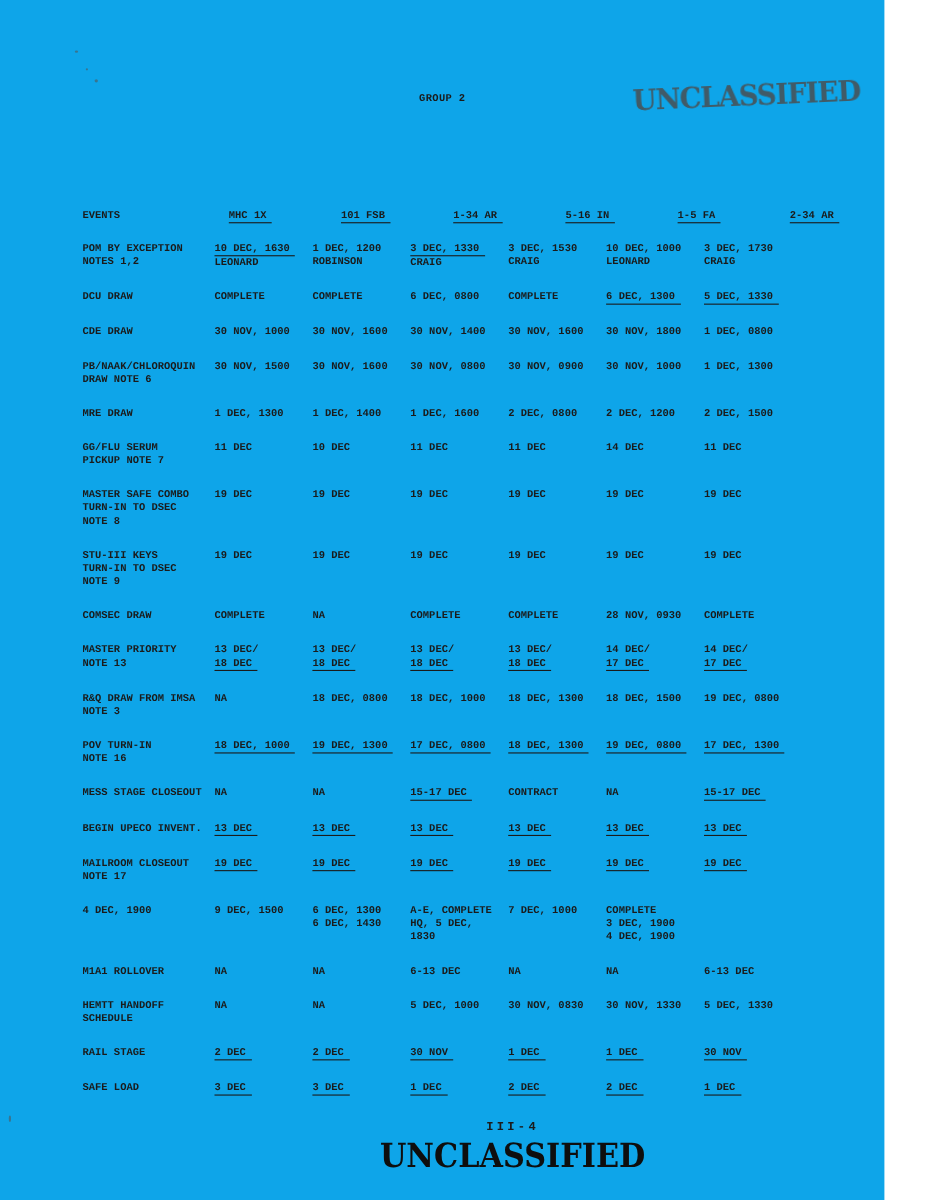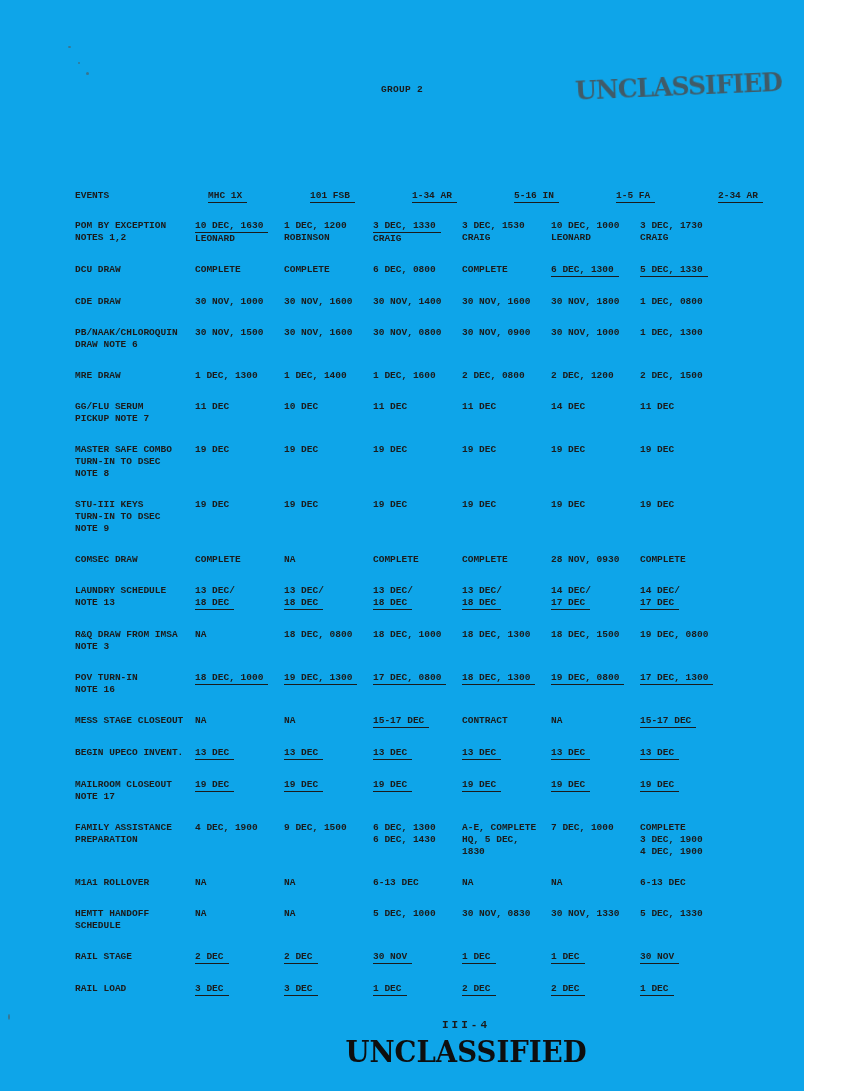--- a/index.html
+++ b/index.html
@@ -292,21 +292,21 @@
         </div>
         <div class="cell">
           <div><span>28 NOV, 0930</span></div>
         </div>
         <div class="cell">
           <div><span>COMPLETE</span></div>
         </div>
       </div>
       <div class="trow">
         <div class="cell event">
-          <div>LAUNDRY SCHEDULE</div>
+          <div>MASTER PRIORITY</div>
           <div>NOTE 13</div>
         </div>
         <div class="cell">
           <div><span>13 DEC/</span></div>
           <div><span class="u">18 DEC</span></div>
         </div>
         <div class="cell">
           <div><span>13 DEC/</span></div>
           <div><span class="u">18 DEC</span></div>
         </div>
@@ -439,24 +439,20 @@
           <div><span class="u">19 DEC</span></div>
         </div>
         <div class="cell">
           <div><span class="u">19 DEC</span></div>
         </div>
         <div class="cell">
           <div><span class="u">19 DEC</span></div>
         </div>
       </div>
       <div class="trow">
-        <div class="cell event">
-          <div>FAMILY ASSISTANCE</div>
-          <div>PREPARATION</div>
-        </div>
         <div class="cell">
           <div><span>4 DEC, 1900</span></div>
         </div>
         <div class="cell">
           <div><span>9 DEC, 1500</span></div>
         </div>
         <div class="cell">
           <div><span>6 DEC, 1300</span></div>
           <div><span>6 DEC, 1430</span></div>
         </div>
@@ -538,21 +534,21 @@
         </div>
         <div class="cell">
           <div><span class="u">1 DEC</span></div>
         </div>
         <div class="cell">
           <div><span class="u">30 NOV</span></div>
         </div>
       </div>
       <div class="trow">
         <div class="cell event">
-          <div>RAIL LOAD</div>
+          <div>SAFE LOAD</div>
         </div>
         <div class="cell">
           <div><span class="u">3 DEC</span></div>
         </div>
         <div class="cell">
           <div><span class="u">3 DEC</span></div>
         </div>
         <div class="cell">
           <div><span class="u">1 DEC</span></div>
         </div>

